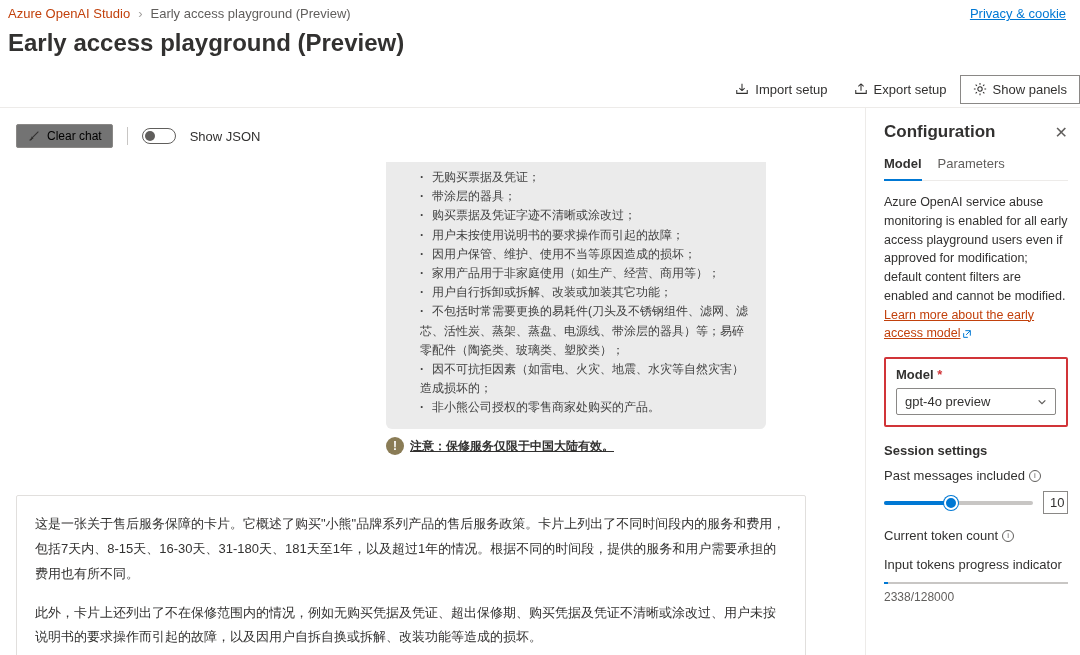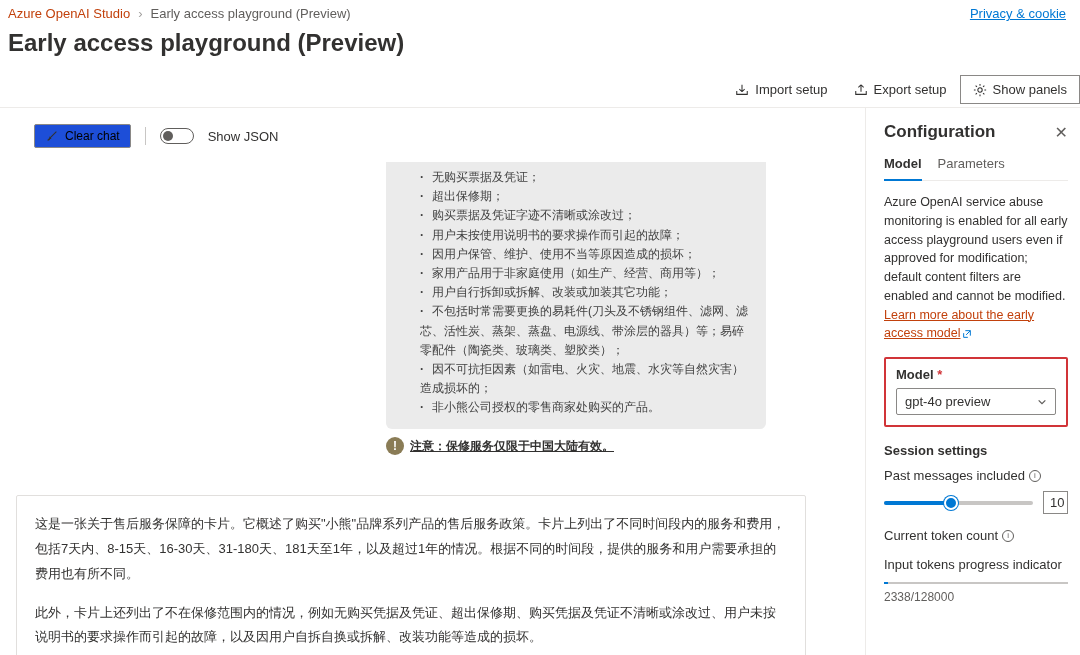--- a/index.html
+++ b/index.html
@@ -7,30 +7,30 @@
   a { color: #c2410c; text-decoration: none; }
 
   .breadcrumb-row { display:flex; justify-content:space-between; align-items:center; padding: 6px 14px 4px 8px; font-size: 13px; }
   .breadcrumb { display:flex; align-items:center; gap:8px; color:#605e5c; }
   .breadcrumb .sep { color:#a19f9d; }
   .privacy-link { color:#0078d4; text-decoration: underline; }
 
   .page-title { font-size: 24px; font-weight: 600; padding: 4px 8px 14px 8px; }
 
   .toolbar-row { display:flex; justify-content:flex-end; gap:0; align-items:center; height:36px; border-bottom:0; padding-right:0; }
-  .toolbar-btn { display:flex; align-items:flex-end; gap:6px; padding:6px 12px; font-size:13px; color:#323130; cursor:pointer; border:1px solid transparent; background:none; }
+  .toolbar-btn { display:flex; align-items:center; gap:6px; padding:6px 12px; font-size:13px; color:#323130; cursor:pointer; border:1px solid transparent; background:none; }
   .toolbar-btn.outlined { border:1px solid #8a8886; }
   .toolbar-btn svg { width:14px; height:14px; }
 
   .main-area { display:flex; border-top:1px solid #edebe9; width:100%; height:560px; }
 
   
   .left-pane { flex:1; display:flex; flex-direction:column; padding:16px 16px 8px 16px; position:relative; }
   .left-top { display:flex; align-items:center; gap:14px; margin-bottom:14px; }
-  .clear-btn { display:flex; align-items:center; gap:6px; border:1px solid #8a8886; border-radius:2px; padding:4px 10px; font-size:12px; background:#1d4ed8; cursor:pointer;margin-left:18px; }
+  .clear-btn { display:flex; align-items:center; gap:6px; border:1px solid #8a8886; border-radius:2px; padding:4px 10px; font-size:12px; background:#737373; cursor:pointer; }
   .clear-btn svg{width:14px;height:14px;}
   .vdiv { width:1px; height:18px; background:#c8c6c4; }
   .toggle { width:34px; height:16px; border-radius:9px; border:1px solid #605e5c; position:relative; background:#fff; }
   .toggle::after{content:"";position:absolute;width:10px;height:10px;border-radius:50%;background:#605e5c;top:2px;left:2px;}
   .show-json-label{font-size:13px;color:#323130;}
 
   .chat-scroll { flex:1; overflow:hidden; position:relative; }
   .assistant-bubble { width:380px; margin-left:370px; margin-top:-4px; background:#ebebeb; border-radius:6px; padding:10px 14px 12px 14px; font-size:12px; line-height:1.6; color:#424242; position:relative; }
   .assistant-bubble.partial { border-top-left-radius:0; border-top-right-radius:0;padding-left:28px; }
   .assistant-bubble ul{list-style:none;padding-left:6px;}
@@ -118,21 +118,21 @@
       </button>
       <div class="vdiv"></div>
       <div class="toggle"></div>
       <span class="show-json-label">Show JSON</span>
     </div>
 
     <div class="chat-scroll">
       <div class="assistant-bubble partial">
         <ul>
           <li>无购买票据及凭证；</li>
-          <li>超出保修期；</li>
+          <li>带涂层的器具；</li>
           <li>购买票据及凭证字迹不清晰或涂改过；</li>
           <li>用户未按使用说明书的要求操作而引起的故障；</li>
           <li>因用户保管、维护、使用不当等原因造成的损坏；</li>
           <li>家用产品用于非家庭使用（如生产、经营、商用等）；</li>
           <li>用户自行拆卸或拆解、改装或加装其它功能；</li>
           <li>不包括时常需要更换的易耗件(刀头及不锈钢组件、滤网、滤芯、活性炭、蒸架、蒸盘、电源线、带涂层的器具）等；易碎零配件（陶瓷类、玻璃类、塑胶类）；</li>
           <li>因不可抗拒因素（如雷电、火灾、地震、水灾等自然灾害）造成损坏的；</li>
           <li>非小熊公司授权的零售商家处购买的产品。</li>
         </ul>
       </div>

